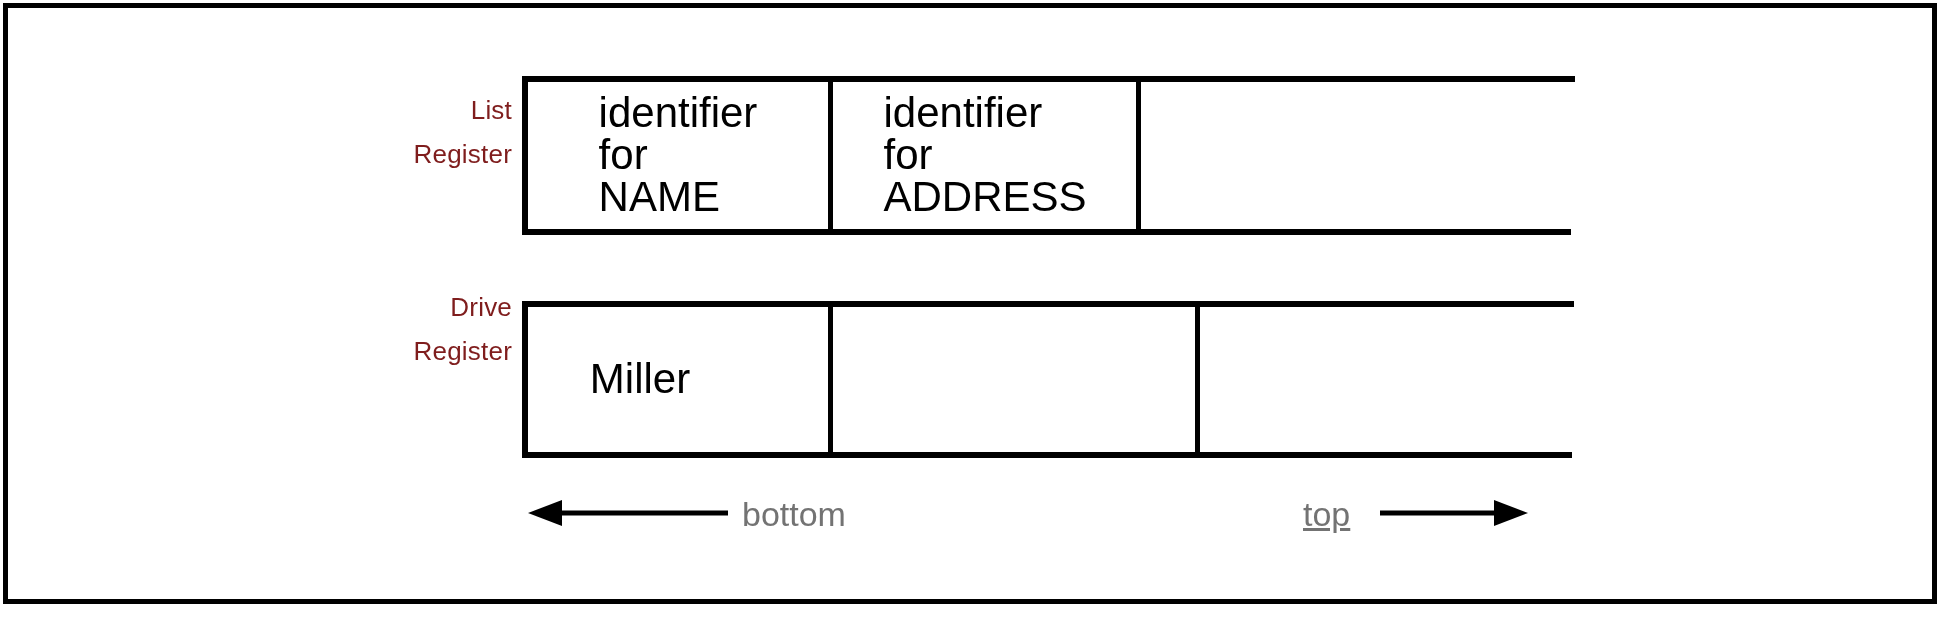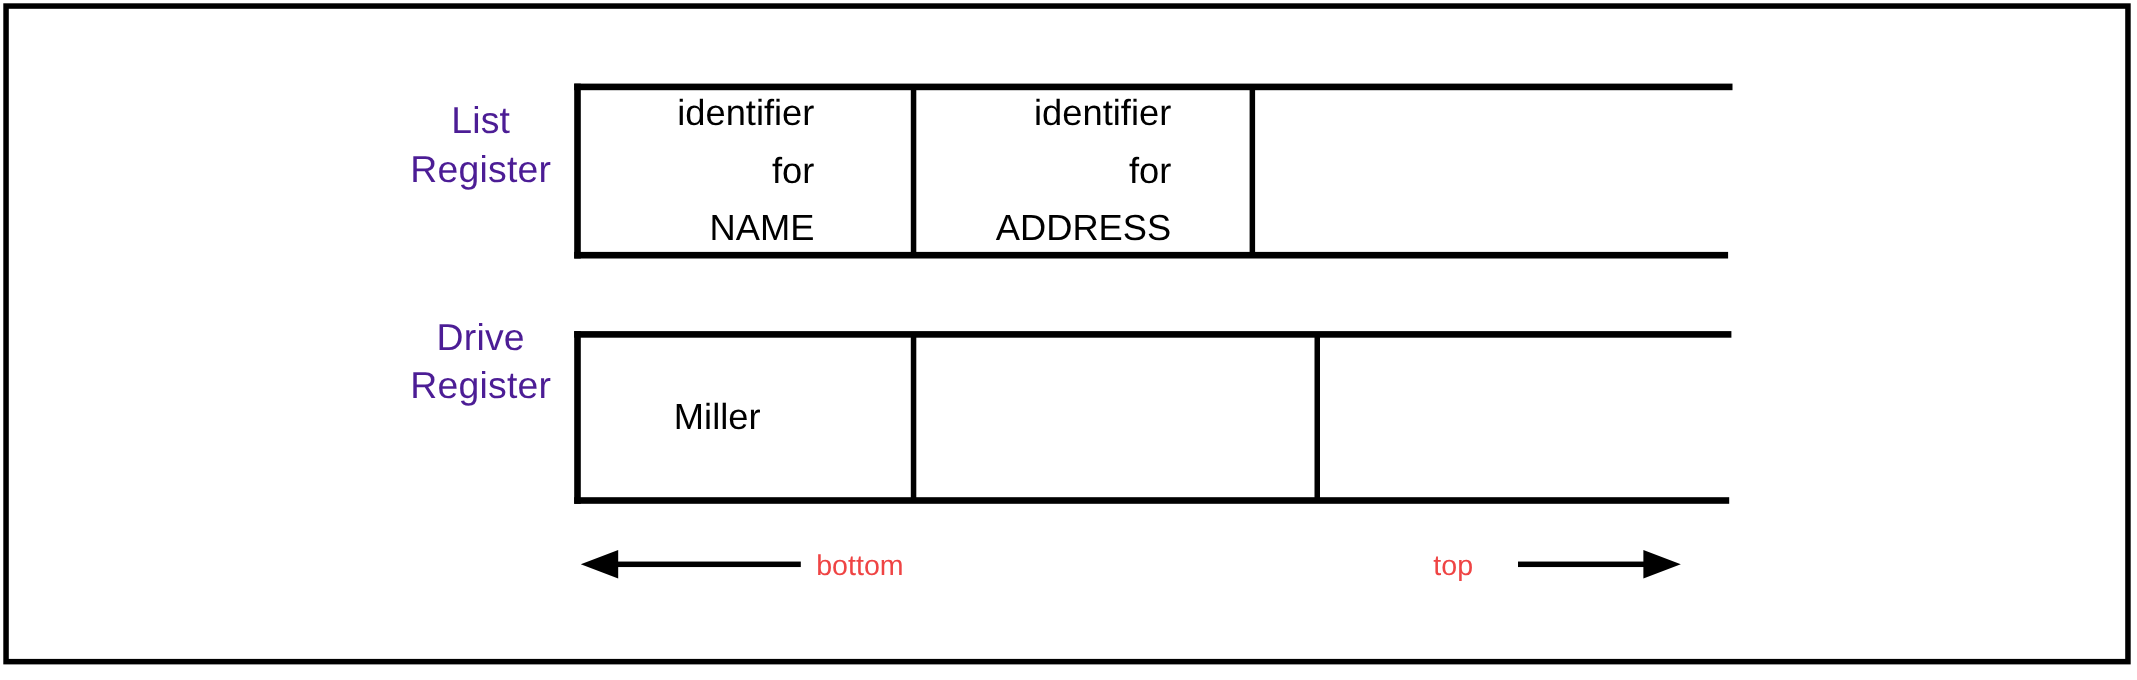--- a/index.html
+++ b/index.html
@@ -25,24 +25,24 @@
     width: 1934px;
     height: 601px;
     border: 5px solid #000000;
     box-sizing: border-box;
     background: #ffffff;
   }
 
   
   .row-label {
     position: absolute;
-    font-size: 34px;
+    font-size: 26px;
     line-height: 44px;
-    color: #4c1d95;
-    text-align: center;
+    color: #7f1d1d;
+    text-align: right;
     white-space: pre-line;
     letter-spacing: 0.2px;
   }
   
   .strip-rule {
     position: absolute;
     height: 6px;
     background: #000000;
   }
   
@@ -53,24 +53,24 @@
   }
   
   .cell-divider {
     position: absolute;
     width: 5px;
     background: #000000;
   }
   
   .cell-text {
     position: absolute;
-    font-size: 33px;
-    line-height: 52px;
+    font-size: 42px;
+    line-height: 42px;
     color: #000000;
-    text-align: right;
+    text-align: left;
     white-space: pre-line;
     display: flex;
     align-items: center;
     justify-content: center;
     flex-direction: column;
   }
 
   
   .arrow-wrap {
     position: absolute;
@@ -101,23 +101,23 @@
     height: 0;
     border-top: 13px solid transparent;
     border-bottom: 13px solid transparent;
     border-left: 34px solid #000000;
     top: 50%;
     transform: translateY(-50%);
     right: 0;
   }
   .arrow-label {
     position: absolute;
-    font-size: 26px;
+    font-size: 34px;
     line-height: 38px;
-    color: #ef4444;
+    color: #737373;
     white-space: nowrap;
   }
 </style>
 </head>
 <body>
 
 <div id="figure">
 
   <div class="outer-frame"></div>
 
@@ -142,28 +142,28 @@
   <div class="row-label" style="left:362px; top:285px; width:150px;">Drive
 Register</div>
 
   <div class="strip-rule" style="left:522px; top:301px; width:1052px;"></div>
   <div class="strip-rule" style="left:522px; top:452px; width:1050px;"></div>
   <div class="strip-left-edge" style="left:522px; top:301px; height:157px;"></div>
 
   <div class="cell-divider" style="left:828px; top:305px; height:149px;"></div>
   <div class="cell-divider" style="left:1195px; top:305px; height:149px;"></div>
 
-  <div class="cell-text" style="left:512px; top:305px; width:280px; height:148px;">Miller</div>
+  <div class="cell-text" style="left:500px; top:305px; width:280px; height:148px;">Miller</div>
   <div class="cell-text" style="left:1201px; top:305px; width:371px; height:148px;"></div>
 
   <div class="arrow-wrap" style="left:528px; top:498px; width:200px; height:30px;">
     <div class="arrow-head-left"></div>
     <div class="arrow-line" style="left:30px; width:170px;"></div>
   </div>
   <div class="arrow-label" style="left:742px; top:495px;">bottom</div>
 
-  <div class="arrow-label" style="left:1303px; top:495px;">top</div>
+  <div class="arrow-label" style="left:1303px; top:495px;text-decoration:underline;">top</div>
   <div class="arrow-wrap" style="left:1380px; top:498px; width:148px; height:30px;">
     <div class="arrow-line" style="left:0px; width:120px;"></div>
     <div class="arrow-head-right"></div>
   </div>
 
 </div>
 
 </body></html>

